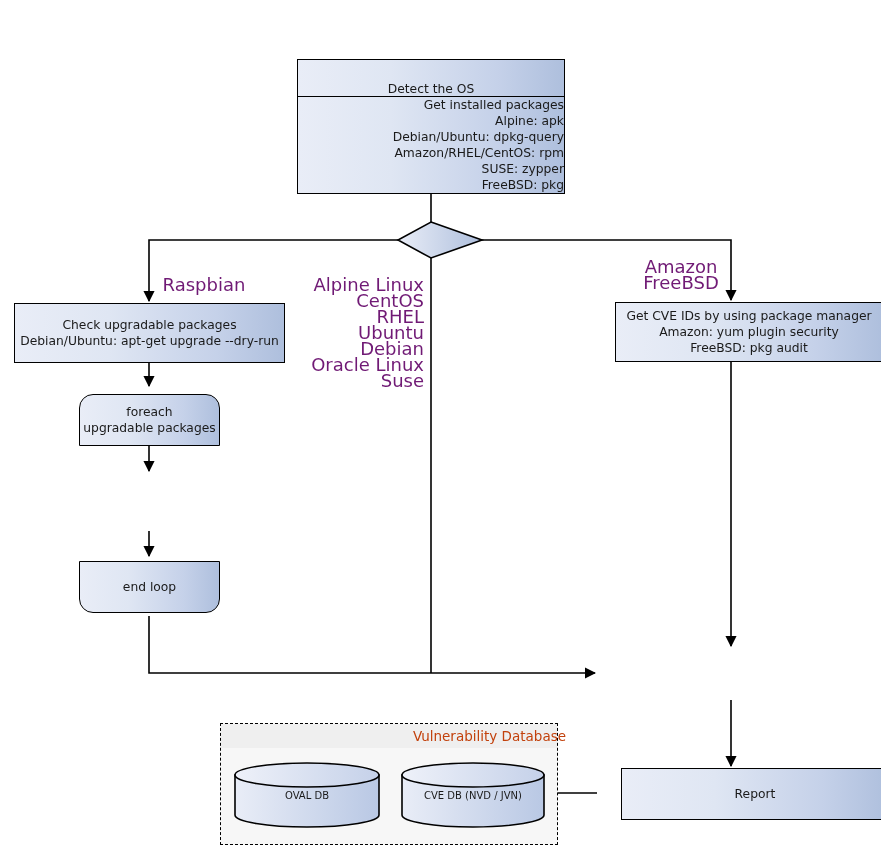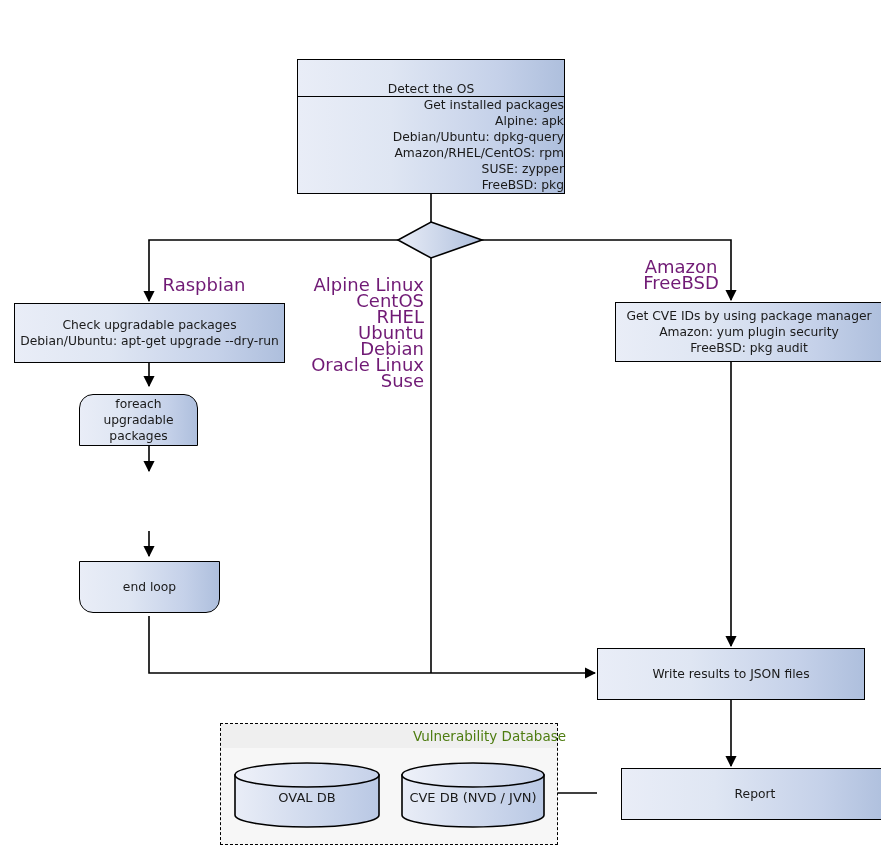--- a/index.html
+++ b/index.html
@@ -11,22 +11,22 @@
         background:linear-gradient(to right,#e9edf7 0%,#dfe6f3 35%,#c5d1e9 75%,#aebfdd 100%);}
   .node .txt{font-size:12.3px;color:#1a1a1a;line-height:16px;text-align:center;white-space:pre-line;}
   .node .txt.right{text-align:right;width:100%;}
   .loop-start{border-radius:14px 14px 0 0;}
   .loop-end{border-radius:0 0 14px 14px;}
   .edge-label{position:absolute;font-size:18px;color:#701a75;line-height:16px;white-space:pre-line;}
   .edge-label.right{text-align:right;}
   .edge-label.center{text-align:center;}
   .group-box{position:absolute;box-sizing:border-box;border:1.7px dashed #000000;background:#f7f7f7;}
   .group-head{position:absolute;box-sizing:border-box;background:#efefef;border-bottom:0;}
-  .group-title{position:absolute;font-size:13.5px;color:#4d7c0f;text-align:right;}
-  .db-label{position:absolute;font-size:13px;color:#1a1a1a;text-align:center;width:100%;}
+  .group-title{position:absolute;font-size:13.5px;color:#c2410c;text-align:right;}
+  .db-label{position:absolute;font-size:10px;color:#1a1a1a;text-align:center;width:100%;}
 </style>
 </head>
 <body>
 
 <div id="canvas">
 
   <svg class="layer">
     <defs>
       <marker id="arrow" viewBox="0 0 10 10" refX="9" refY="5" markerWidth="7" markerHeight="7" orient="auto-start-reverse">
         <path d="M 0 0 L 10 5 L 0 10 z" fill="#000000"></path>
@@ -85,39 +85,36 @@
 Amazon/RHEL/CentOS: rpm
 SUSE: zypper
 FreeBSD: pkg</span>
   </div>
 
   <div class="node" style="left:14px;top:303px;width:271px;height:60px;">
     <span class="txt">Check upgradable packages
 Debian/Ubuntu: apt-get upgrade --dry-run</span>
   </div>
 
-  <div class="node loop-start" style="left:79px;top:394px;width:119px;height:52px;">
+  <div class="node loop-start" style="left:79px;top:394px;width:141px;height:52px;">
     <span class="txt">foreach
 upgradable  packages</span>
   </div>
 
 
   <div class="node loop-end" style="left:79px;top:561px;width:141px;height:52px;">
     <span class="txt">end loop</span>
   </div>
 
   <div class="node" style="left:615px;top:302px;width:268px;height:60px;">
     <span class="txt">Get CVE IDs by using package manager
 Amazon: yum plugin security
 FreeBSD: pkg audit</span>
   </div>
 
-  <div class="node" style="left:597px;top:648px;width:268px;height:52px;">
-    <span class="txt">Write results to JSON files</span>
-  </div>
 
   <div class="node" style="left:597px;top:768px;width:268px;height:52px;margin-left:24px;">
     <span class="txt">Report</span>
   </div>
 
   <div class="edge-label center" style="left:149px;top:261px;width:110px;">
     <span>Raspbian</span>
   </div>
 
   <div class="edge-label right" style="left:300px;top:261px;width:124px;">

